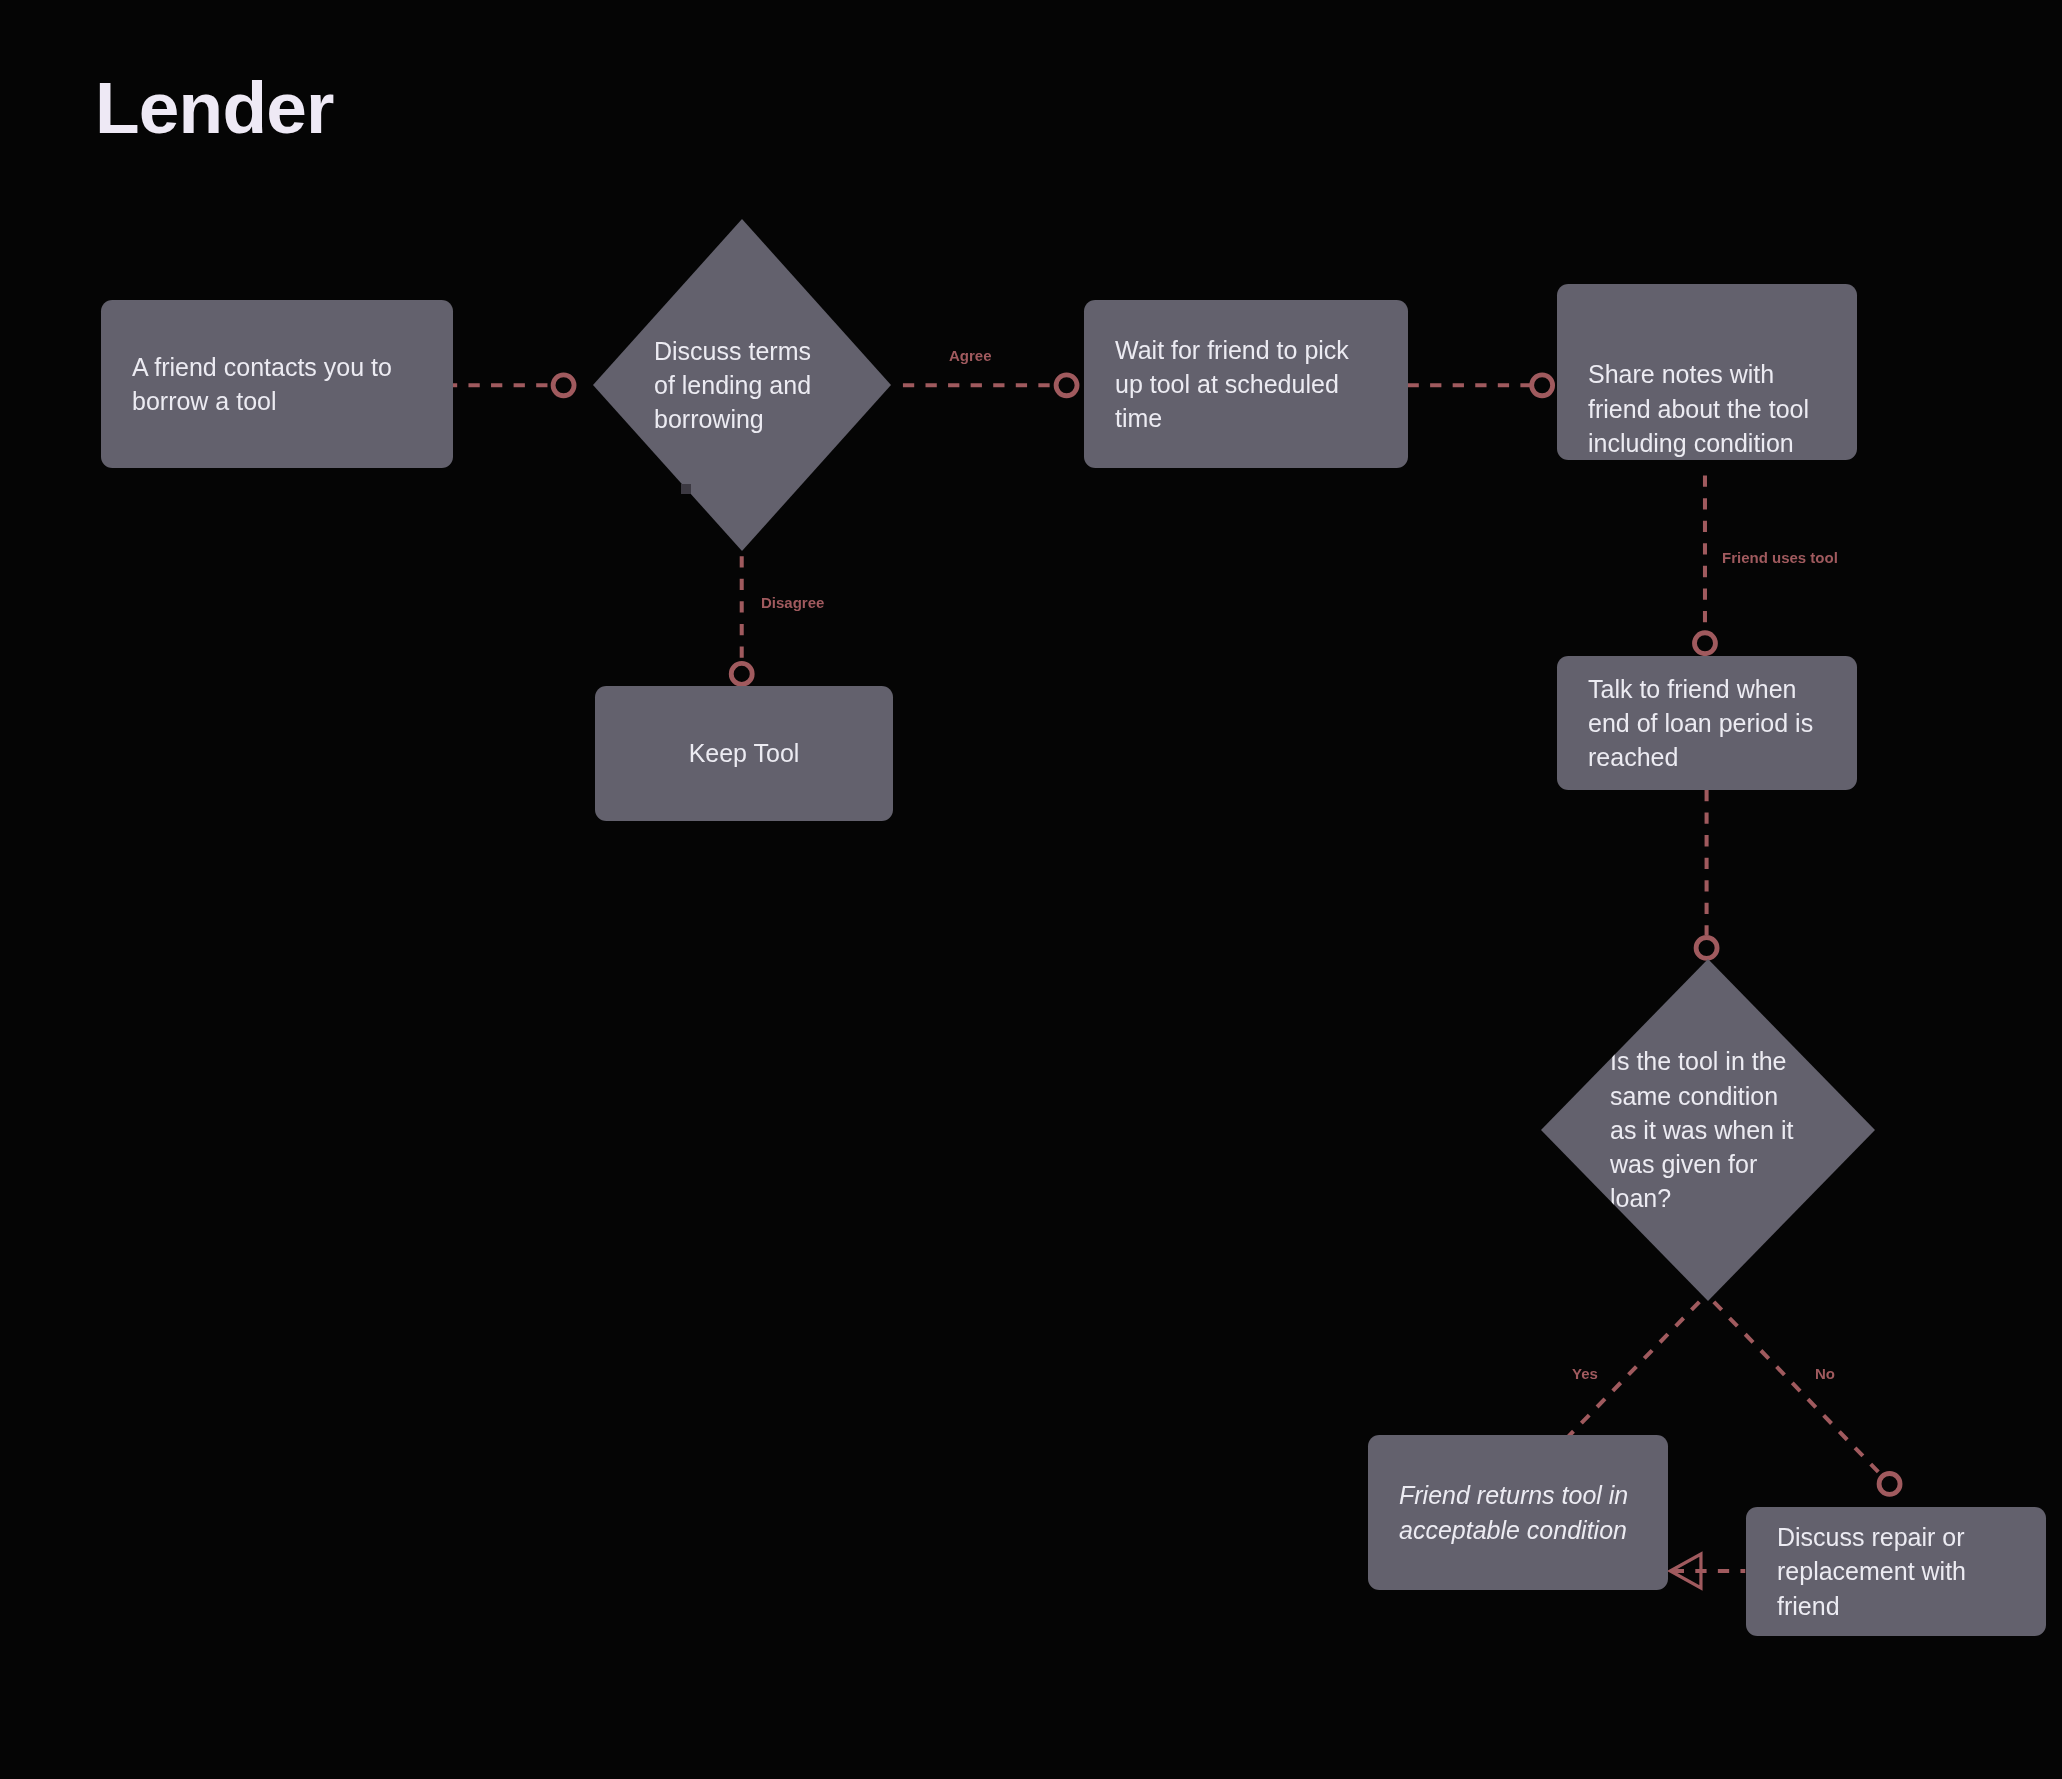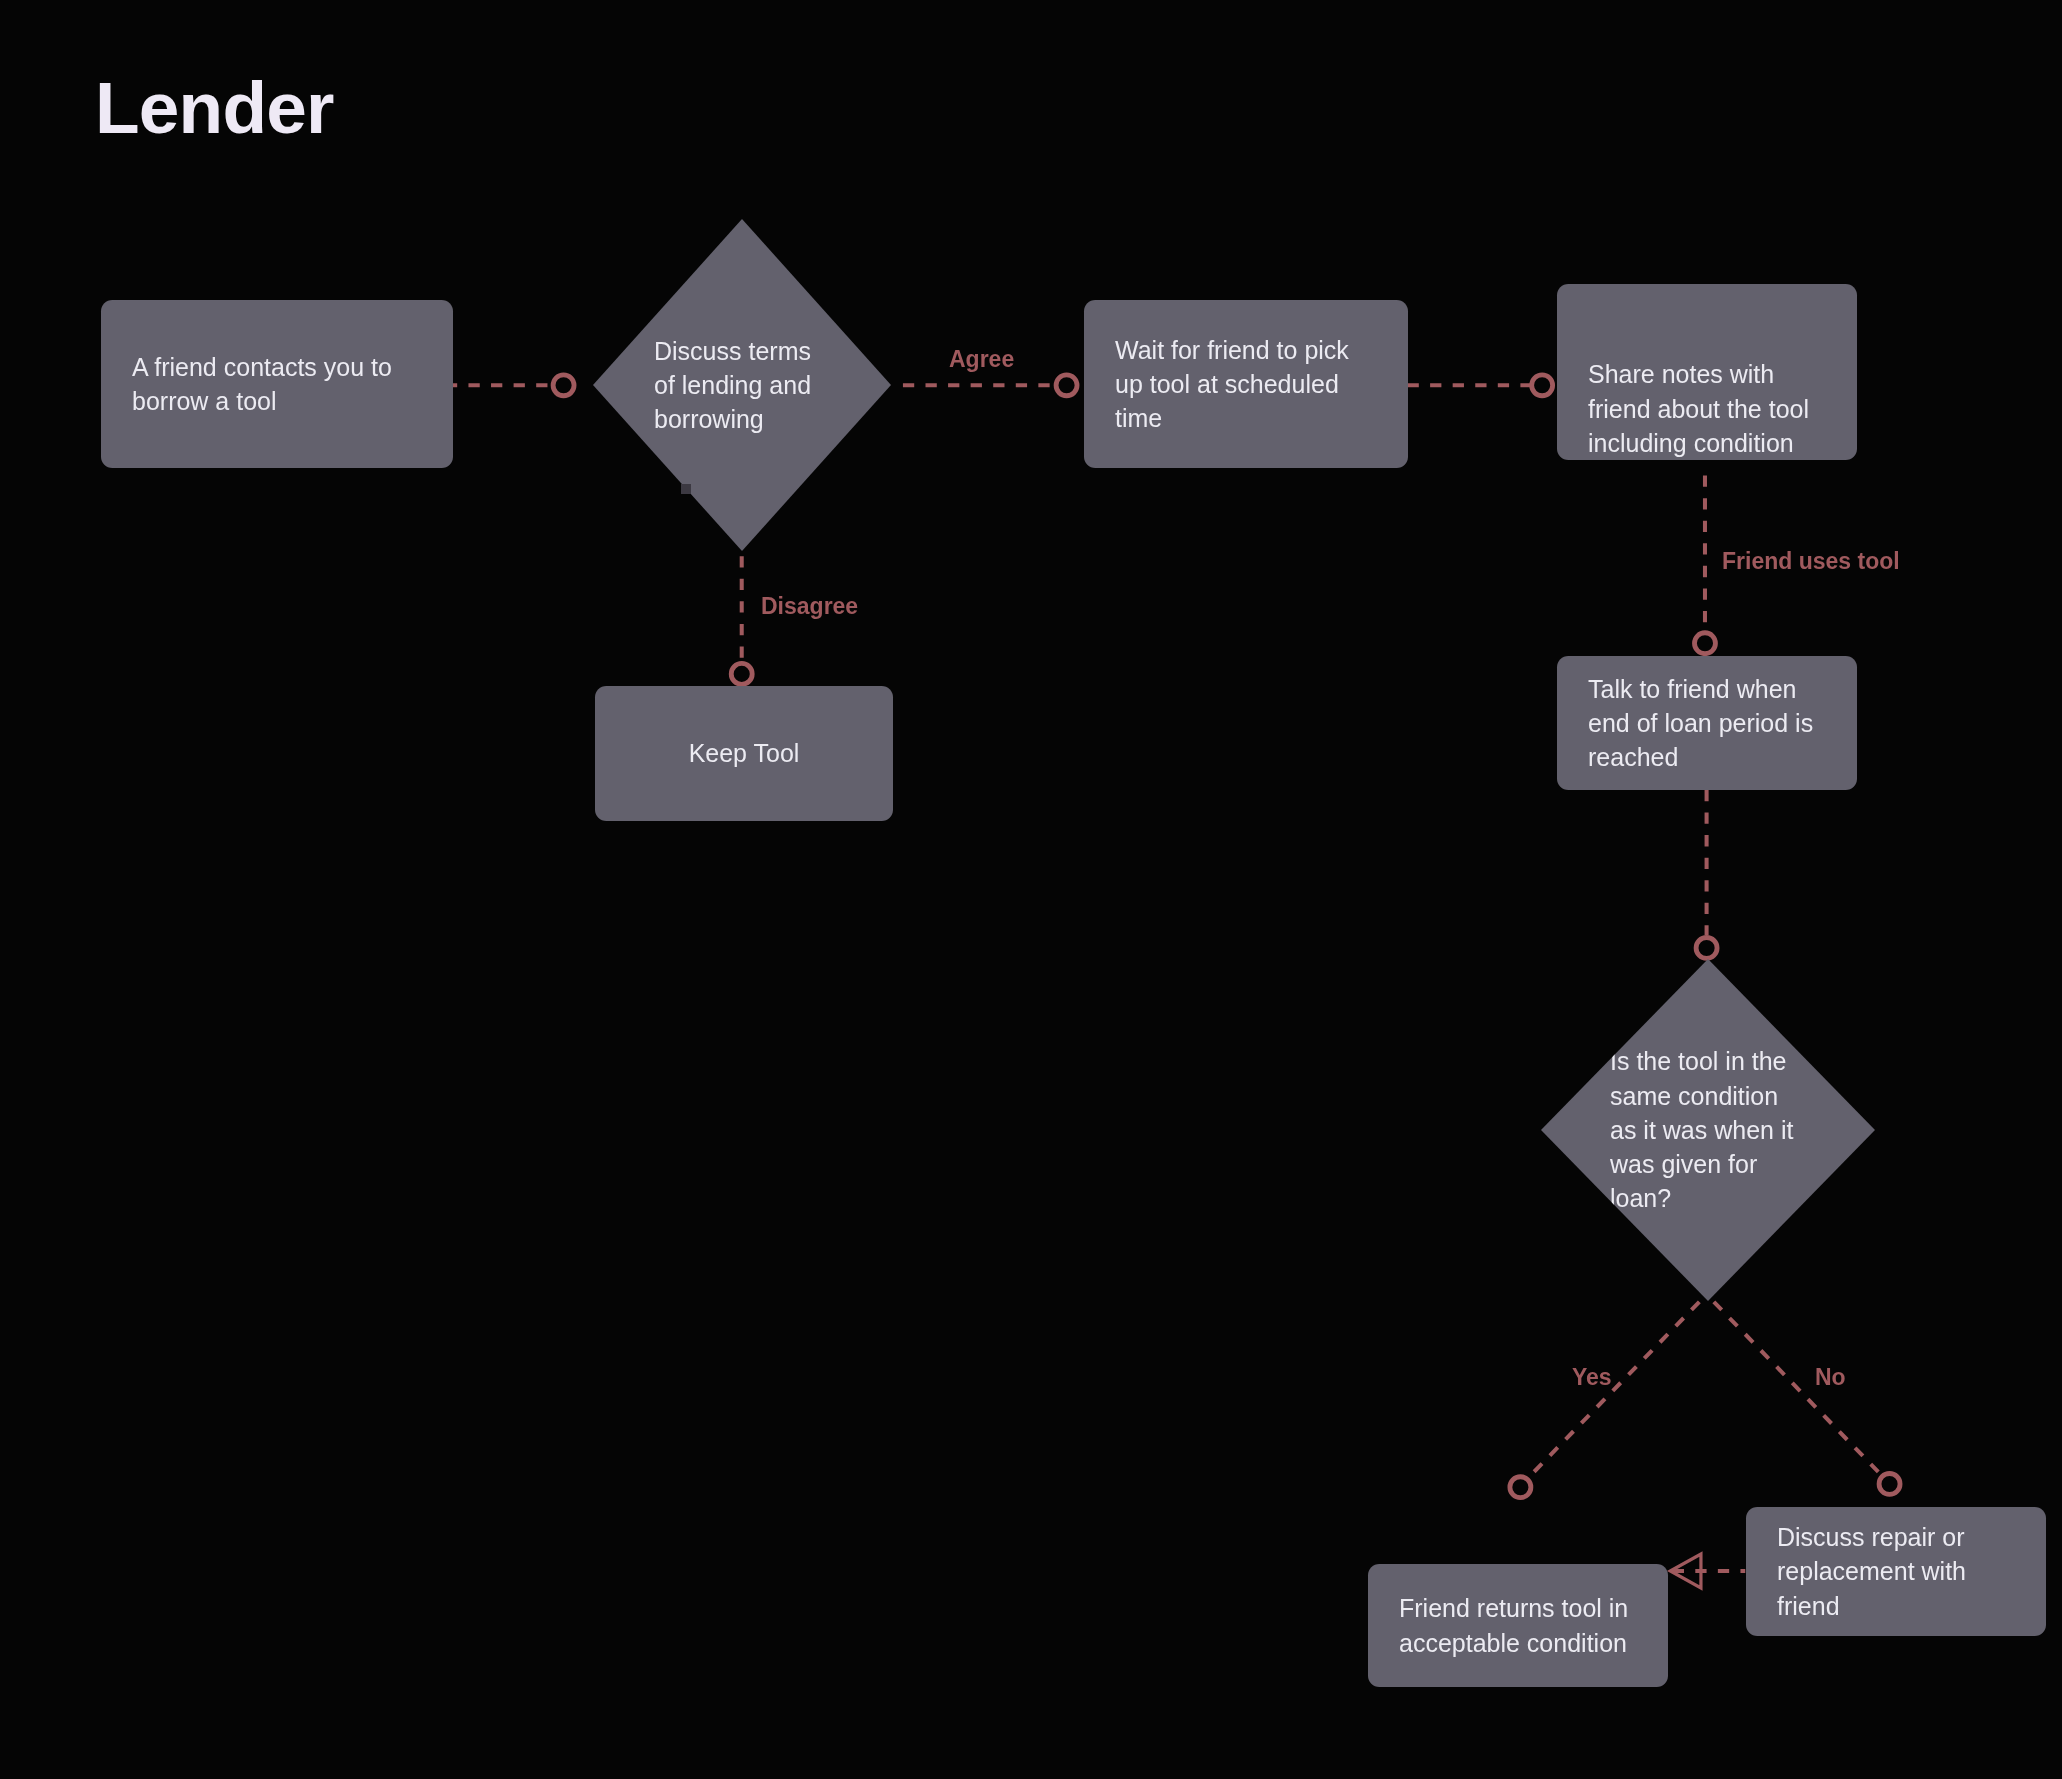--- a/index.html
+++ b/index.html
@@ -70,21 +70,21 @@
     font-size: 25px;
     line-height: 1.37;
   }
   .diamond .diamond-text {
     display: block;
     width: 100%;
   }
   .edge-label {
     position: absolute;
     color: #a05a5e;
-    font-size: 23px;
+    font-size: 15px;
     font-weight: bold;
     white-space: nowrap;
     line-height: 1;
   }
   .artifact {
     position: absolute;
     background: #3c3942;
     width: 9.7px;
     height: 9.7px;
   }
@@ -176,21 +176,21 @@
   </div>
 
   <div class="node" style="left:1557px; top:656px; width:300px; height:134px;">
     <span class="node-text">Talk to friend when end of loan period is reached</span>
   </div>
 
   <div class="diamond" style="left:1541px; top:959px; width:334px; height:342px;">
     <span class="diamond-text" style="padding:0 69px;">Is the tool in the same condition as it was when it was given for loan?</span>
   </div>
 
-  <div class="node" style="left:1368px; top:1564px; width:300px; height:123px;">
+  <div class="node" style="left:1368px; top:1435px; width:300px; height:155px;font-style:italic;">
     <span class="node-text">Friend returns tool in acceptable condition</span>
   </div>
 
   <div class="node" style="left:1746px; top:1507px; width:300px; height:129px;">
     <span class="node-text">Discuss repair or replacement with friend</span>
   </div>
 
 </div>
 
 

